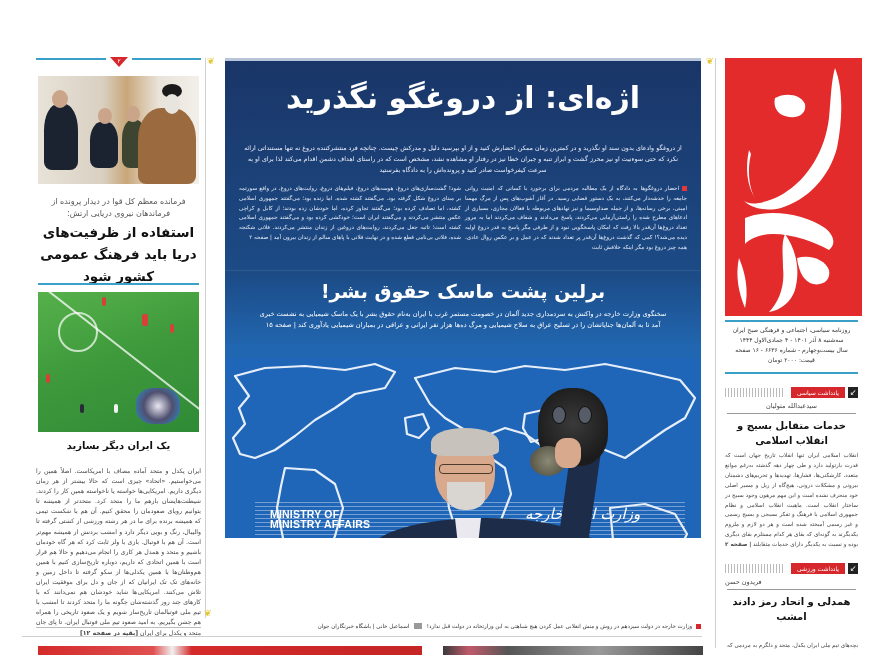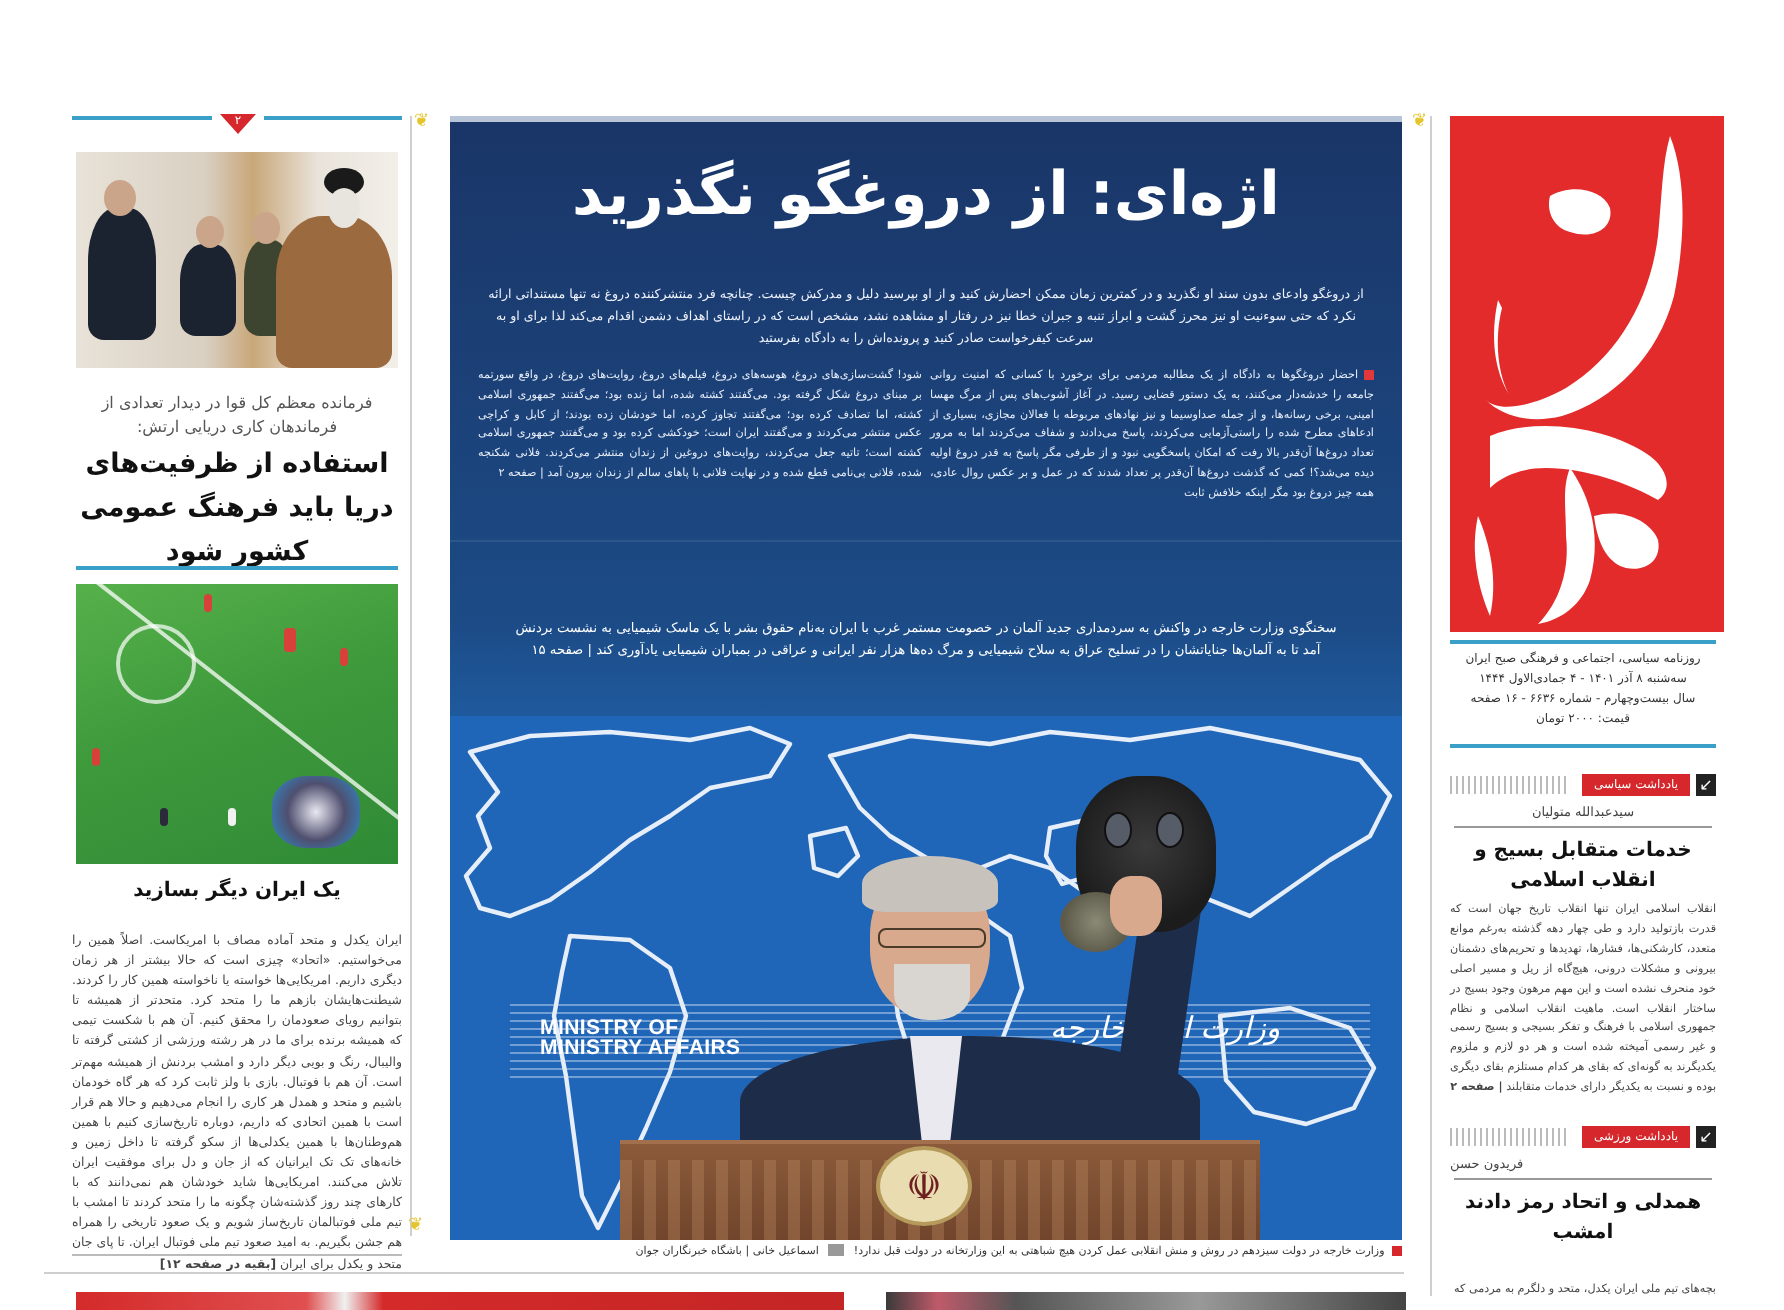--- a/index.html
+++ b/index.html
@@ -44,21 +44,21 @@
   .player.dark { background: #2a2a3a; }
   #left-headline-2 { position: absolute; top: 382px; left: 0; width: 165px; font-size: 10px; font-weight: bold; color: #111; }
   #left-body { position: absolute; top: 408px; left: 0; width: 165px; font-size: 6.2px; line-height: 10.1px; color: #444; text-align: justify; }
   .left-bottom-rule { position: absolute; top: 569px; left: 0; width: 165px; height: 1px; background: #bbb; }
 
   .col-rule { position: absolute; width: 1px; background: #cfcfcf; }
   .ornament { position: absolute; color: #e5c52c; font-size: 9px; }
 
   
   #main-panel {
-    position: absolute; left: 225px; top: 58px; width: 476px; height: 562px;
+    position: absolute; left: 225px; top: 58px; width: 476px; height: 480px;
     background: linear-gradient(180deg, #1a3567 0%, #1c4b86 45%, #2166b0 60%, #1f65b4 100%);
     overflow: hidden;
   }
   #main-panel .top-strip { position: absolute; top: 0; left: 0; right: 0; height: 3px; background: #b8c4d8; }
   #main-headline { position: absolute; top: 22px; left: 0; width: 476px; font-size: 30px; font-weight: bold; color: #fff; text-align: center; letter-spacing: -0.5px; }
   #main-lead { position: absolute; top: 84px; left: 14px; width: 448px; font-size: 6.3px; line-height: 11px; color: #eef2fb; text-align: center; }
   .body-col { position: absolute; top: 126px; width: 222px; font-size: 5.6px; line-height: 9.8px; color: #e6edf8; text-align: justify; }
   #main-body-right { left: 240px; }
   #main-body-left { left: 14px; }
   .red-square { display: inline-block; width: 5px; height: 5px; background: #e2383c; margin-left: 3px; vertical-align: middle; }
@@ -128,21 +128,21 @@
     <div class="fig head" style="left:14px;top:14px;width:16px;height:18px;"></div>
     <div class="fig navy" style="left:52px;top:46px;width:28px;height:46px;"></div>
     <div class="fig head" style="left:60px;top:32px;width:14px;height:16px;"></div>
     <div class="fig navy" style="left:84px;top:44px;width:24px;height:48px;background:#3d4530;"></div>
     <div class="fig head" style="left:88px;top:30px;width:14px;height:16px;"></div>
     <div class="fig robe" style="left:100px;top:32px;width:58px;height:76px;"></div>
     <div class="fig turban" style="left:124px;top:8px;width:20px;height:14px;"></div>
     <div class="fig head" style="left:126px;top:18px;width:16px;height:20px;background:#e8e4de;"></div>
   </div>
 
-  <div id="left-kicker" class="rtl center">فرمانده معظم کل قوا در دیدار تعدادی از فرماندهان کاری دریایی ارتش:</div>
+  <div id="left-kicker" class="rtl center">فرمانده معظم کل قوا در دیدار پرونده از فرماندهان نیروی دریایی ارتش:</div>
   <div id="left-headline-1" class="rtl center">استفاده از ظرفیت‌های دریا باید فرهنگ عمومی کشور شود</div>
   <div class="left-sep"></div>
 
   <div id="left-photo-2">
     <div class="pitch-line" style="left:10px;top:0;width:2px;height:200px;transform:rotate(-52deg);transform-origin:top left;"></div>
     <div class="pitch-line" style="left:20px;top:20px;width:40px;height:40px;background:transparent;border:2px solid rgba(255,255,255,0.7);border-radius:50%;"></div>
     <div class="player red" style="left:64px;top:5px;"></div>
     <div class="player red" style="left:104px;top:22px;width:6px;height:12px;"></div>
     <div class="player red" style="left:132px;top:32px;"></div>
     <div class="player red" style="left:8px;top:82px;"></div>
@@ -172,22 +172,23 @@
 
   <div id="main-body-right" class="body-col rtl">
     <span class="red-square"></span><span>احضار دروغگوها به دادگاه از یک مطالبه مردمی برای برخورد با کسانی که امنیت روانی جامعه را خدشه‌دار می‌کنند، به یک دستور قضایی رسید. در آغاز آشوب‌های پس از مرگ مهسا امینی، برخی رسانه‌ها، و از جمله صداوسیما و نیز نهادهای مربوطه با فعالان مجازی، بسیاری از ادعاهای مطرح شده را راستی‌آزمایی می‌کردند، پاسخ می‌دادند و شفاف می‌کردند اما به مرور تعداد دروغ‌ها آن‌قدر بالا رفت که امکان پاسخگویی نبود و از طرفی مگر پاسخ به قدر دروغ اولیه دیده می‌شد؟! کمی که گذشت دروغ‌ها آن‌قدر پر تعداد شدند که در عمل و بر عکس روال عادی، همه چیز دروغ بود مگر اینکه خلافش ثابت</span>
   </div>
   <div id="main-body-left" class="body-col rtl">
     <span>شود! گشت‌سازی‌های دروغ، هوسه‌های دروغ، فیلم‌های دروغ، روایت‌های دروغ، در واقع سورتمه بر مبنای دروغ شکل گرفته بود. می‌گفتند کشته شده، اما زنده بود؛ می‌گفتند جمهوری اسلامی کشته، اما تصادف کرده بود؛ می‌گفتند تجاوز کرده، اما خودشان زده بودند؛ از کابل و کراچی عکس منتشر می‌کردند و می‌گفتند ایران است؛ خودکشی کرده بود و می‌گفتند جمهوری اسلامی کشته است؛ تاتیه جعل می‌کردند، روایت‌های دروغین از زندان منتشر می‌کردند. فلانی شکنجه شده، فلانی بی‌نامی قطع شده و در نهایت فلانی با پاهای سالم از زندان بیرون آمد</span>
     <span>| صفحه ۲</span>
   </div>
   <div class="divider-line"></div>
 
+  <div id="sub-headline" class="rtl" style="text-align:center;">برلین پشت ماسک حقوق بشر!</div>
   <div id="sub-lead" class="rtl" style="text-align:center;">
-    <span>سخنگوی وزارت خارجه در واکنش به سردمداری جدید آلمان در خصومت مستمر غرب با ایران به‌نام حقوق بشر با یک ماسک شیمیایی به نشست بردنش آمد تا به آلمان‌ها جنایاتشان را در تسلیح عراق به سلاح شیمیایی و مرگ ده‌ها هزار نفر ایرانی و عراقی در بمباران شیمیایی یادآوری کند</span>
+    <span>سخنگوی وزارت خارجه در واکنش به سردمداری جدید آلمان در خصومت مستمر غرب با ایران به‌نام حقوق بشر با یک ماسک شیمیایی به نشست خبری آمد تا به آلمان‌ها جنایاتشان را در تسلیح عراق به سلاح شیمیایی و مرگ ده‌ها هزار نفر ایرانی و عراقی در بمباران شیمیایی یادآوری کند</span>
     <span>| صفحه ۱۵</span>
   </div>
 
   <div id="photo-area">
     <svg class="map-svg" width="476" height="262" viewBox="0 0 476 262">
       <g fill="none" stroke="#e6eef9" stroke-width="2.2" stroke-linejoin="round">
         <path d="M10 18 L40 10 L80 8 L120 12 L150 6 L170 14 L160 30 L130 36 L110 50 L90 62 L70 78 L50 92 L30 100 L15 96 L8 80 L20 66 L14 50 L24 38 Z"></path>
         <path d="M60 110 L90 112 L110 126 L118 150 L110 178 L98 206 L86 232 L74 256 L66 240 L62 210 L58 180 L52 150 L56 128 Z"></path>
         <path d="M190 20 L230 10 L270 14 L300 8 L340 12 L380 6 L420 14 L455 22 L470 40 L460 60 L440 72 L420 86 L400 100 L380 92 L360 84 L340 96 L320 90 L300 76 L280 70 L260 78 L240 72 L220 60 L205 46 Z"></path>
         <path d="M230 90 L260 96 L280 110 L286 136 L276 162 L264 190 L252 210 L240 200 L232 176 L224 150 L220 120 Z"></path>

